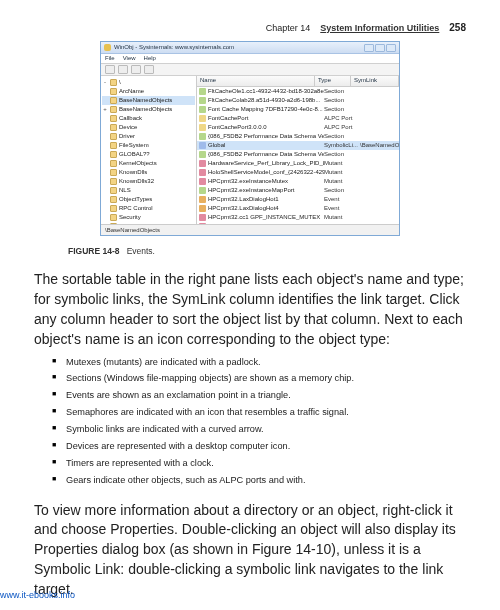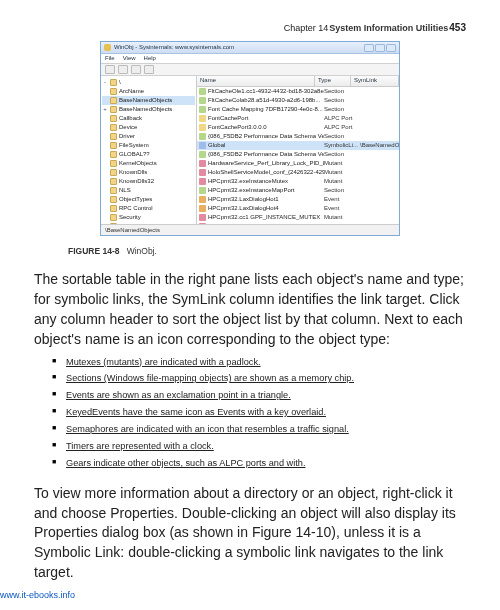--- a/index.html
+++ b/index.html
@@ -14,25 +14,25 @@
     position: relative;
     overflow: hidden;
   }
   .page {
     padding: 22px 34px 10px 34px;
   }
   .header {
     display: flex;
     justify-content: flex-end;
     align-items: baseline;
-    gap: 1px;
+    gap: 10px;
     font-size: 9px;
     margin-bottom: 8px;
   }
-  .header .title { color: #333; font-weight: 600; }
+  .header .title { color: #333; font-weight: 600; text-decoration: underline; }
   .header .pagenum { font-weight: 700; font-size: 10px; }
   .figwrap { width: 100%; display:flex; justify-content:center; }
   .screenshot {
     width: 300px;
     border: 1px solid #7fa9d6;
     background: #fff;
     margin-bottom: 6px;
     font-size: 6px;
     line-height: 1.1;
   }
@@ -101,21 +101,21 @@
     display:flex;align-items:center;padding:0 4px;color:#333;
   }
   .figcap{
     font-size:8.5px;color:#333;margin:4px 0 8px 34px;
   }
   .figcap b{font-weight:700;}
   .bodytext{
     font-size:14px;line-height:1.42;color:#222;margin-bottom:6px;
   }
   ul.bullets{
-    list-style:none;padding:0;margin:4px 0 6px 18px;text-decoration:underline;
+    list-style:none;padding:0;margin:4px 0 6px 18px;
   }
   ul.bullets li{
     position:relative;padding-left:14px;margin:4px 0;
     font-size:9.2px;line-height:1.4;
   }
   ul.bullets li::before{
     content:"■";position:absolute;left:0;top:0;font-size:7px;color:#000;
   }
   .footerlink{
     position:absolute;bottom:10px;left:0;right:0;
@@ -123,21 +123,21 @@
   }
 </style>
 </head>
 <body>
 
 <div class="page">
 
   <div class="header">
     <span>Chapter 14</span>
     <span class="title">System Information Utilities</span>
-    <span class="pagenum">453</span>
+    <span class="pagenum">258</span>
   </div>
 
   <div class="figwrap">
     <div class="screenshot">
 
       <div class="ss-titlebar">
         <span class="appicon"></span>
         <span class="ttl">WinObj - Sysinternals: www.sysinternals.com</span>
         <span class="winbtns">
           <span class="wbtn"></span>
@@ -356,31 +356,32 @@
 
       <div class="ss-status">
         <span>\BaseNamedObjects</span>
       </div>
     </div>
   </div>
 
   <div class="figcap">
     <b>FIGURE 14-8</b>
     <span>&nbsp;</span>
-    <span>WinObj.</span>
+    <span>Events.</span>
   </div>
 
   <p class="bodytext">The sortable table in the right pane lists each object's name and type; for symbolic links, the SymLink column identifies the link target. Click any column header to sort the object list by that column. Next to each object's name is an icon corresponding to the object type:</p>
 
   <ul class="bullets" id="bullets">
       <li>Mutexes (mutants) are indicated with a padlock.</li>
       <li>Sections (Windows file-mapping objects) are shown as a memory chip.</li>
       <li>Events are shown as an exclamation point in a triangle.</li>
-      <li>KeyedEvents have the same icon as Events with a key overlaid.</li>
       <li>Semaphores are indicated with an icon that resembles a traffic signal.</li>
+      <li>Symbolic links are indicated with a curved arrow.</li>
+      <li>Devices are represented with a desktop computer icon.</li>
       <li>Timers are represented with a clock.</li>
       <li>Gears indicate other objects, such as ALPC ports and with.</li>
     </ul>
 
   <p class="bodytext">To view more information about a directory or an object, right-click it and choose Properties. Double-clicking an object will also display its Properties dialog box (as shown in Figure 14-10), unless it is a Symbolic Link: double-clicking a symbolic link navigates to the link target.</p>
 
 </div>
 
 <div class="footerlink">
   <span>www.it-ebooks.info</span>

